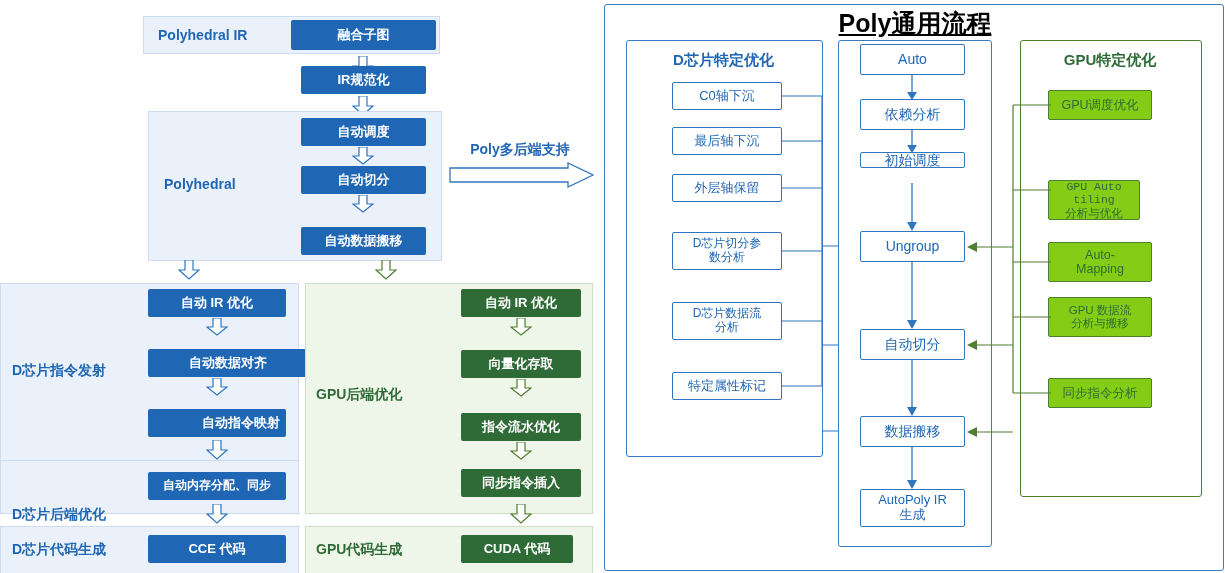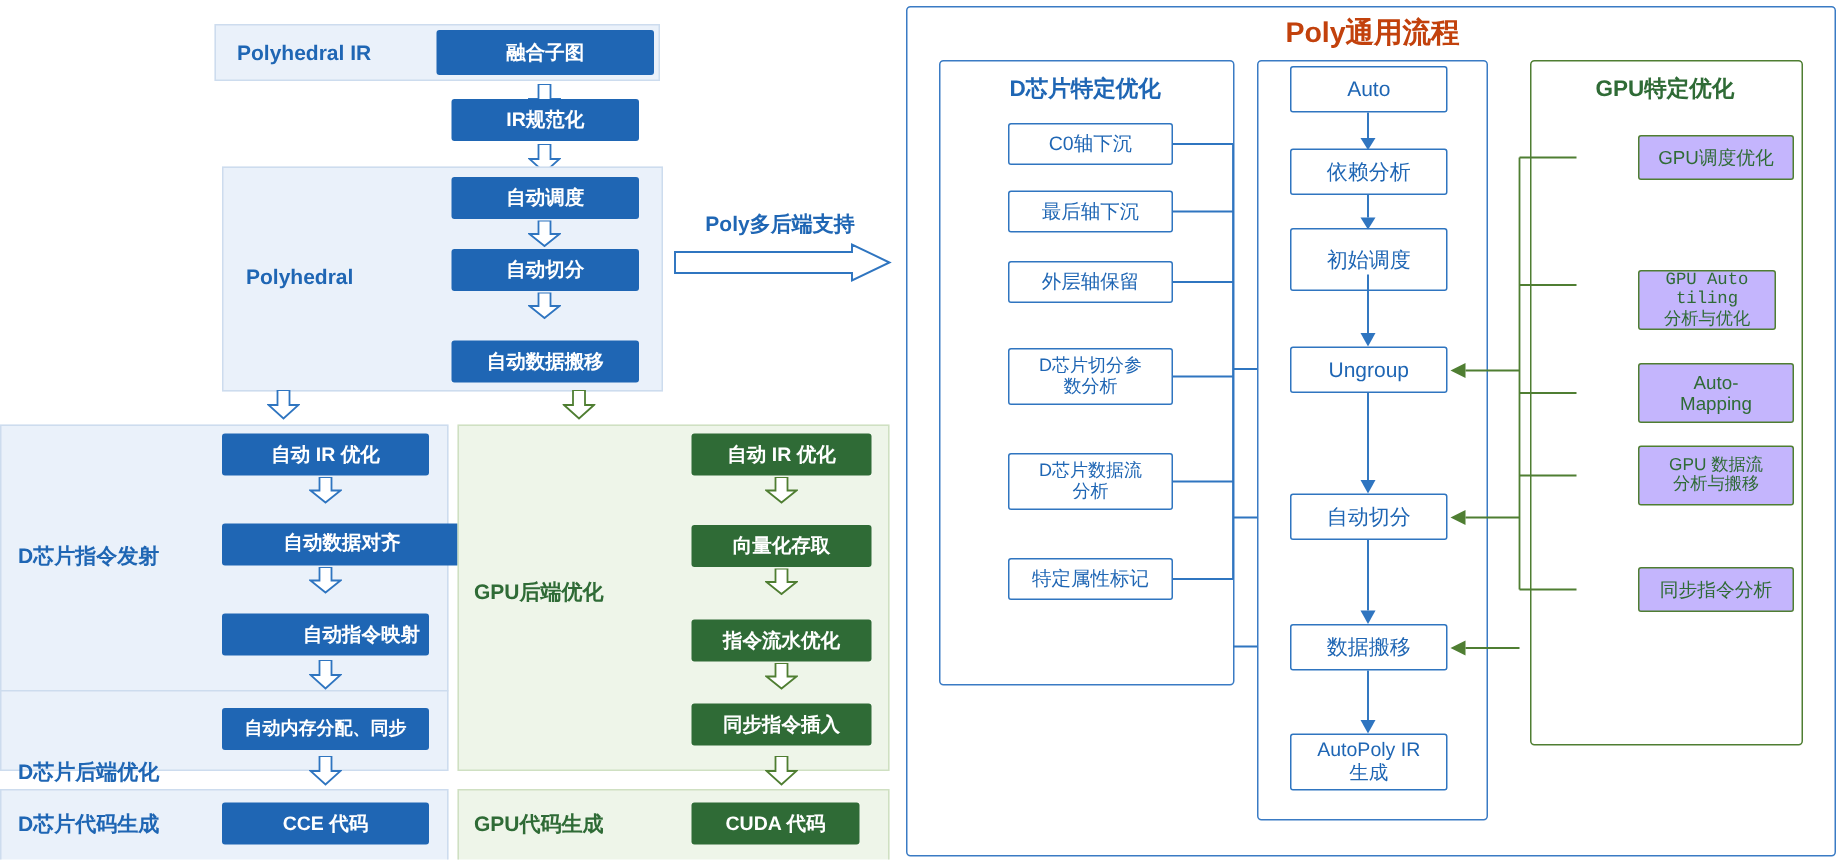--- a/index.html
+++ b/index.html
@@ -14,28 +14,28 @@
   
   .box{
     box-sizing:border-box;
     display:flex;align-items:center;justify-content:center;
     text-align:center;
     line-height:1.15;
   }
   .blue-fill{background:#1f66b4;color:#ffffff;font-weight:bold;font-size:13px;border-radius:2px;}
   .blue-outline{background:#ffffff;color:#1f66b4;border:1.4px solid #2f75c0;font-size:13px;border-radius:2px;}
   .green-fill{background:#2f6b36;color:#ffffff;font-weight:bold;font-size:13px;border-radius:2px;}
-  .green-outline{background:#c4b5fd;color:#2f6b36;border:1.4px solid #4f7e32;font-size:12.5px;border-radius:2px;margin-left:44px;}
+  .green-outline{background:#84cc16;color:#2f6b36;border:1.4px solid #4f7e32;font-size:12.5px;border-radius:2px;}
   .panel-blue{background:#eaf1fa;border:1px solid #cddcee;}
   .panel-green{background:#eef5e9;border:1px solid #cfe0c2;}
   .panel-white-blue{background:#ffffff;border:1.4px solid #3a7bc4;border-radius:3px;}
   .panel-white-green{background:#ffffff;border:1.4px solid #4f7e32;border-radius:3px;}
   .label-blue{color:#1f66b4;font-weight:bold;font-size:14px;}
   .label-green{color:#2f6b36;font-weight:bold;font-size:14px;}
-  .title-blue{color:#c2410c;font-weight:bold;font-size:19px;}
+  .title-blue{color:#000000;font-weight:bold;font-size:25px;text-decoration:underline;}
 
   
   .harrow{width:22px;height:22px;}
   .harrow svg{display:block;}
   
   .lsvg{overflow:visible;}
 </style>
 </head>
 <body>
 
@@ -86,21 +86,21 @@
 </div>
 
 <div class="abs panel-blue" style="left:0px;top:283px;width:297px;height:176px;"></div>
 <div class="abs box label-blue" style="left:8px;top:358px;width:150px;height:24px;justify-content:flex-start;padding-left:4px;">D芯片指令发射</div>
 <div class="abs box blue-fill" style="left:148px;top:289px;width:138px;height:28px;">自动 IR 优化</div>
 <div class="abs harrow" style="left:206px;top:318px;">
   <svg width="22" height="18" viewBox="0 0 22 18">
       <polygon points="7,0 15,0 15,9 21,9 11,17 1,9 7,9" fill="#ffffff" stroke="#2f75c0" stroke-width="1.2"></polygon>
     </svg>
 </div>
-<div class="abs box blue-fill" style="left:148px;top:349px;width:160px;height:28px;font-family:Liberation Mono, monospace;">自动数据对齐</div>
+<div class="abs box blue-fill" style="left:148px;top:349px;width:160px;height:28px;">自动数据对齐</div>
 <div class="abs harrow" style="left:206px;top:378px;">
   <svg width="22" height="18" viewBox="0 0 22 18">
       <polygon points="7,0 15,0 15,9 21,9 11,17 1,9 7,9" fill="#ffffff" stroke="#2f75c0" stroke-width="1.2"></polygon>
     </svg>
 </div>
 <div class="abs box blue-fill" style="left:148px;top:409px;width:138px;height:28px;padding-left:48px;">自动指令映射</div>
 
 <div class="abs harrow" style="left:206px;top:440px;">
   <svg width="22" height="20" viewBox="0 0 22 20">
       <polygon points="7,0 15,0 15,10 21,10 11,19 1,10 7,10" fill="#ffffff" stroke="#2f75c0" stroke-width="1.2"></polygon>
@@ -189,21 +189,21 @@
   <line x1="42" y1="265" x2="76" y2="265" stroke="#2f75c0" stroke-width="1.2"></line>
   <polygon points="76,260 86,265 76,270" fill="#2f75c0"></polygon>
   <line x1="42" y1="351" x2="76" y2="351" stroke="#2f75c0" stroke-width="1.2"></line>
   <polygon points="76,346 86,351 76,356" fill="#2f75c0"></polygon>
 </svg>
 
 <div class="abs panel-white-blue" style="left:838px;top:40px;width:152px;height:505px;"></div>
 
 <div class="abs box blue-outline" style="left:860px;top:44px;width:105px;height:31px;font-size:14px;">Auto</div>
 <div class="abs box blue-outline" style="left:860px;top:99px;width:105px;height:31px;font-size:14px;">依赖分析</div>
-<div class="abs box blue-outline" style="left:860px;top:152px;width:105px;height:42px;font-size:14px;">初始调度</div>
+<div class="abs box blue-outline" style="left:860px;top:152px;width:105px;height:16px;font-size:14px;">初始调度</div>
 <div class="abs box blue-outline" style="left:860px;top:231px;width:105px;height:31px;font-size:14px;">Ungroup</div>
 <div class="abs box blue-outline" style="left:860px;top:329px;width:105px;height:31px;font-size:14px;">自动切分</div>
 <div class="abs box blue-outline" style="left:860px;top:416px;width:105px;height:31px;font-size:14px;">数据搬移</div>
 <div class="abs box blue-outline" style="left:860px;top:489px;width:105px;height:38px;font-size:13px;white-space:pre-line;">AutoPoly IR
 生成</div>
 
 <svg class="abs lsvg" style="left:905px;top:74px;" width="20" height="420">
 
   <line x1="7" y1="1" x2="7" y2="18" stroke="#2f75c0" stroke-width="1.3"></line>
   <polygon points="2,18 12,18 7,26" fill="#2f75c0"></polygon>

